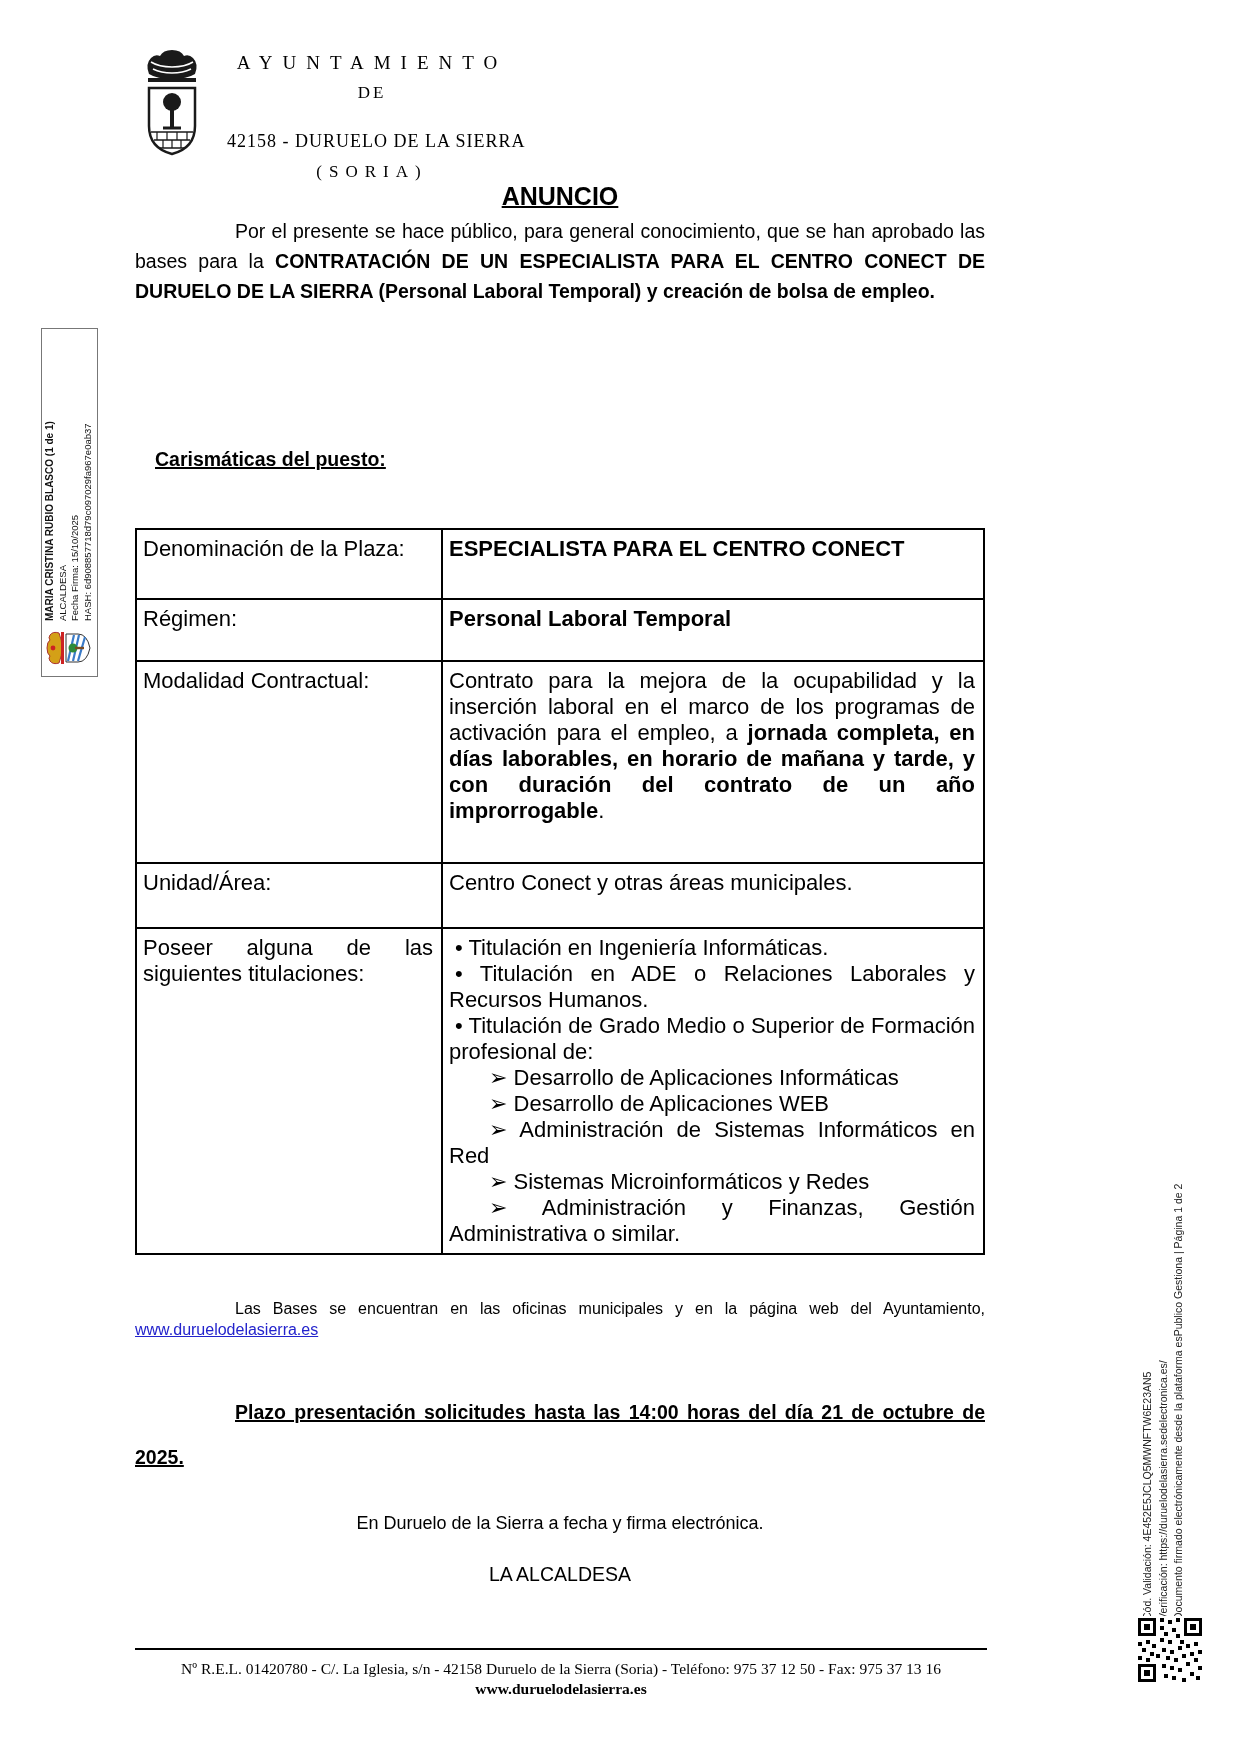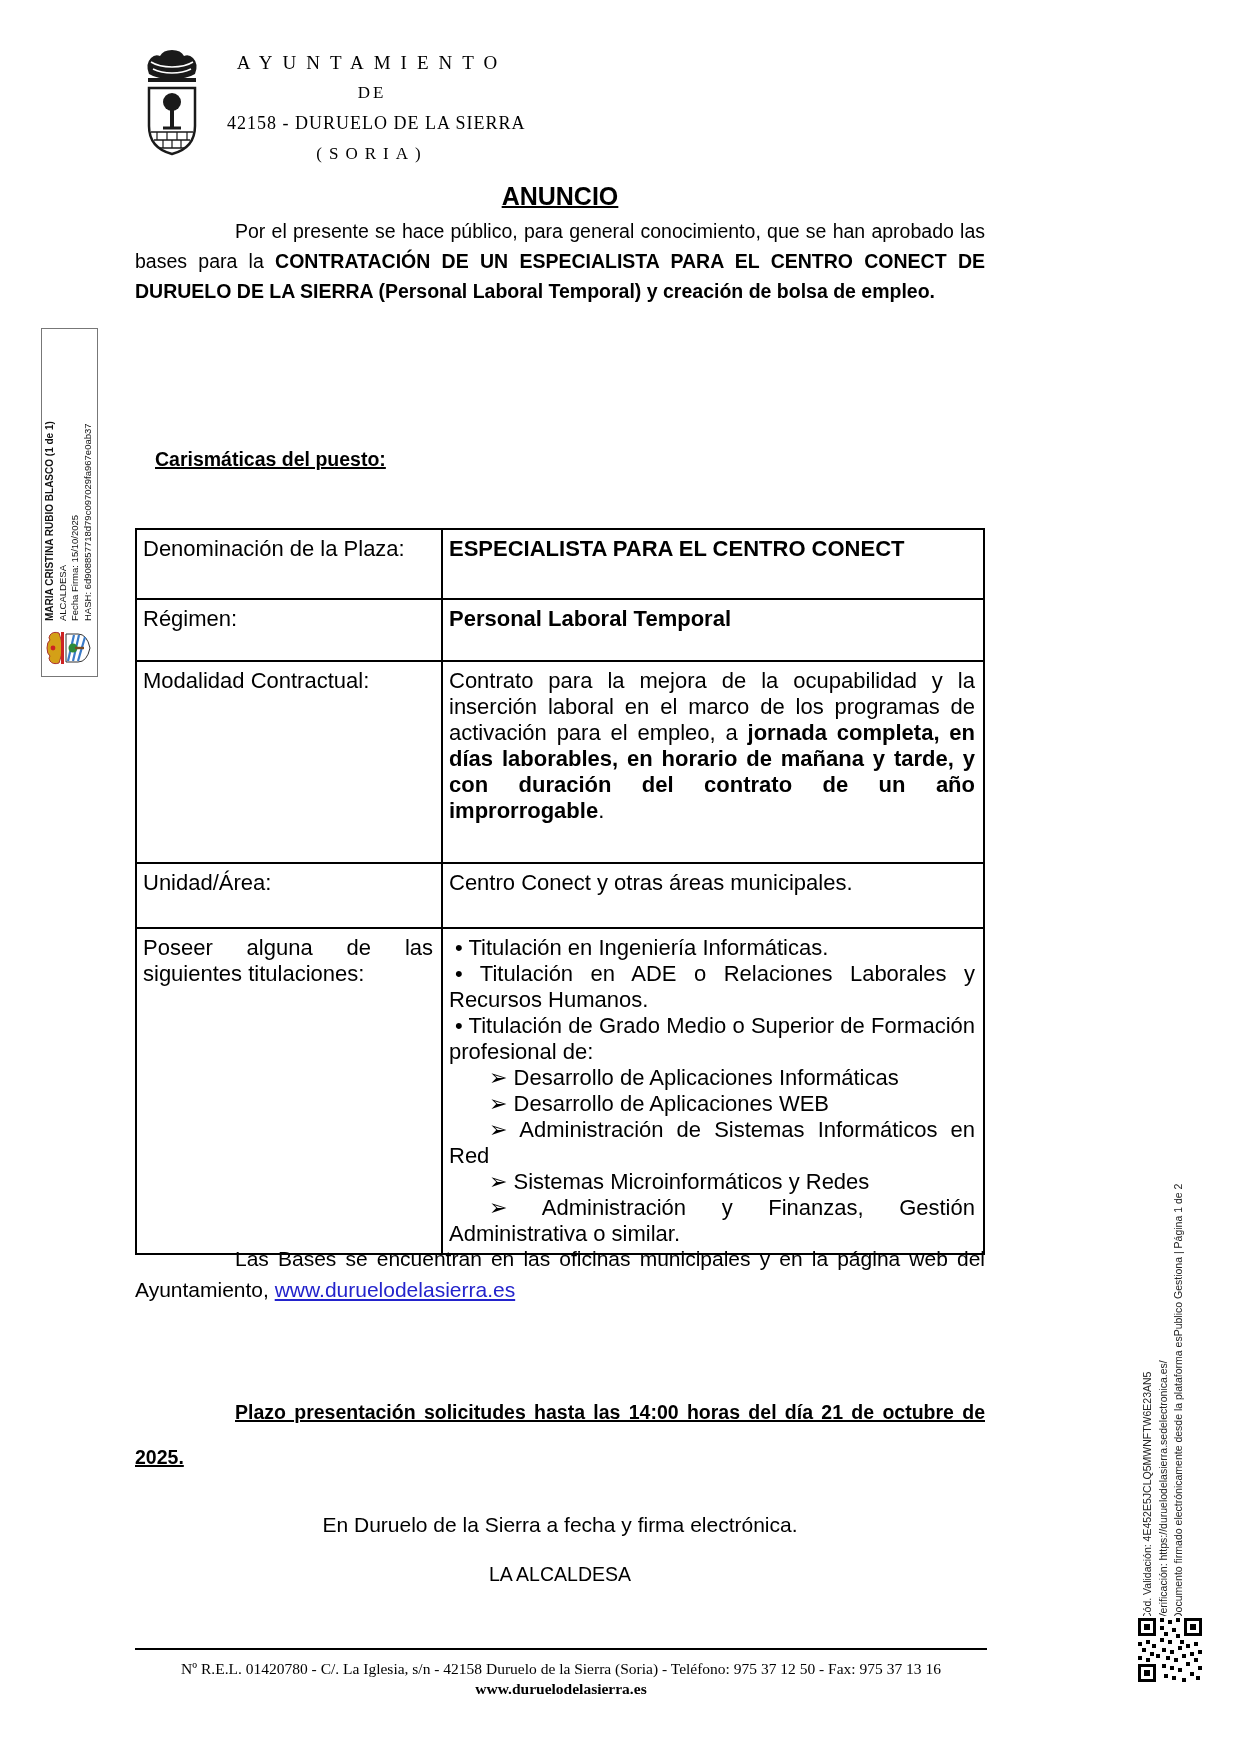--- a/index.html
+++ b/index.html
@@ -7,44 +7,44 @@
     position:relative;width:1241px;height:1754px;background:#ffffff;
     margin:0 auto;overflow:hidden;
     font-family:"Liberation Sans",sans-serif;color:#000;
   }
   
   .header{position:absolute;top:48px;left:137px;display:flex;gap:20px;}
   .logo-svg{width:70px;height:112px;}
   .org-block{width:290px;text-align:center;font-family:"Liberation Serif",serif;padding-top:4px;}
   .org-line1{font-size:19px;letter-spacing:10px;white-space:nowrap;}
   .org-line2{font-size:17px;letter-spacing:3px;margin-top:9px;}
-  .org-line3{font-size:18px;letter-spacing:1px;margin-top:10px;white-space:nowrap;}
+  .org-line3{font-size:18px;letter-spacing:1px;margin-top:28px;white-space:nowrap;}
   .org-line4{font-size:17px;letter-spacing:7px;margin-top:10px;}
   
   .main-col{position:absolute;left:135px;width:850px;}
   .doc-title{top:182px;text-align:center;font-size:25px;font-weight:bold;text-decoration:underline;text-decoration-thickness:2px;}
   .intro{top:216px;font-size:19.5px;line-height:30px;text-align:justify;text-indent:100px;}
   .section-heading{top:448px;font-size:19.5px;font-weight:bold;text-decoration:underline;text-decoration-thickness:2px;margin-left:20px;}
   
   .pos-table{position:absolute;top:528px;left:135px;width:850px;border-collapse:collapse;table-layout:fixed;font-size:22px;line-height:26px;}
   .pos-table td{border:2px solid #000;vertical-align:top;padding:6px 8px 6px 6px;text-align:justify;}
   .pos-table col.c1{width:306px;}
   .pos-table tr.r1{height:70px;}
   .pos-table tr.r2{height:62px;}
   .pos-table tr.r3{height:202px;}
   .pos-table tr.r4{height:65px;}
   .pos-table tr.r5{height:323px;}
   .bold{font-weight:bold;}
   .bullet-line{text-indent:6px;}
   .sub-bullet-line{text-indent:40px;}
   
-  .bases-par{top:1243px;font-size:21px;line-height:31px;text-align:justify;text-indent:100px;}
+  .bases-par{top:1298px;font-size:16px;line-height:21px;text-align:justify;text-indent:100px;}
   .doc-link{color:#2323cc;text-decoration:underline;}
   .deadline-par{top:1390px;font-size:19.5px;line-height:45px;text-align:justify;text-indent:100px;font-weight:bold;text-decoration:underline;text-decoration-thickness:2px;}
-  .closing-line{top:1513px;text-align:center;font-size:21px;}
+  .closing-line{top:1513px;text-align:center;font-size:18px;}
   .signature-title{top:1563px;text-align:center;font-size:19.5px;}
   
   .footer{position:absolute;left:135px;top:1648px;width:852px;border-top:2px solid #000;
     font-family:"Liberation Serif",serif;text-align:center;padding-top:10px;}
   .footer-line1{font-size:15.5px;}
   .footer-line2{font-size:15.5px;font-weight:bold;margin-top:2px;}
   
   .left-strip{position:absolute;left:41px;top:328px;width:55px;height:347px;border:1px solid #777;}
   .left-strip-text{
     position:absolute;left:2px;top:0;height:292px;width:50px;

